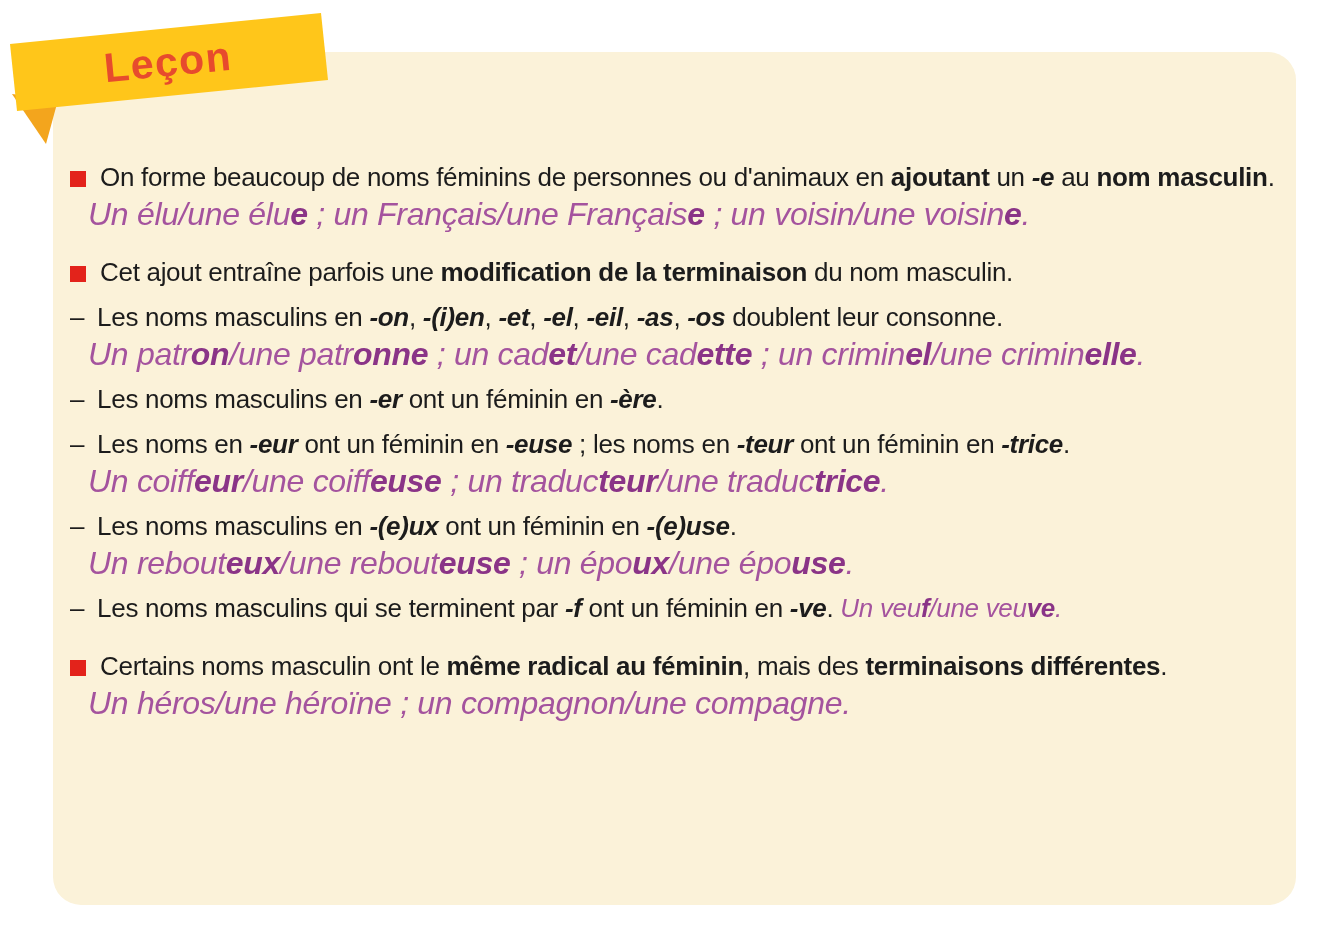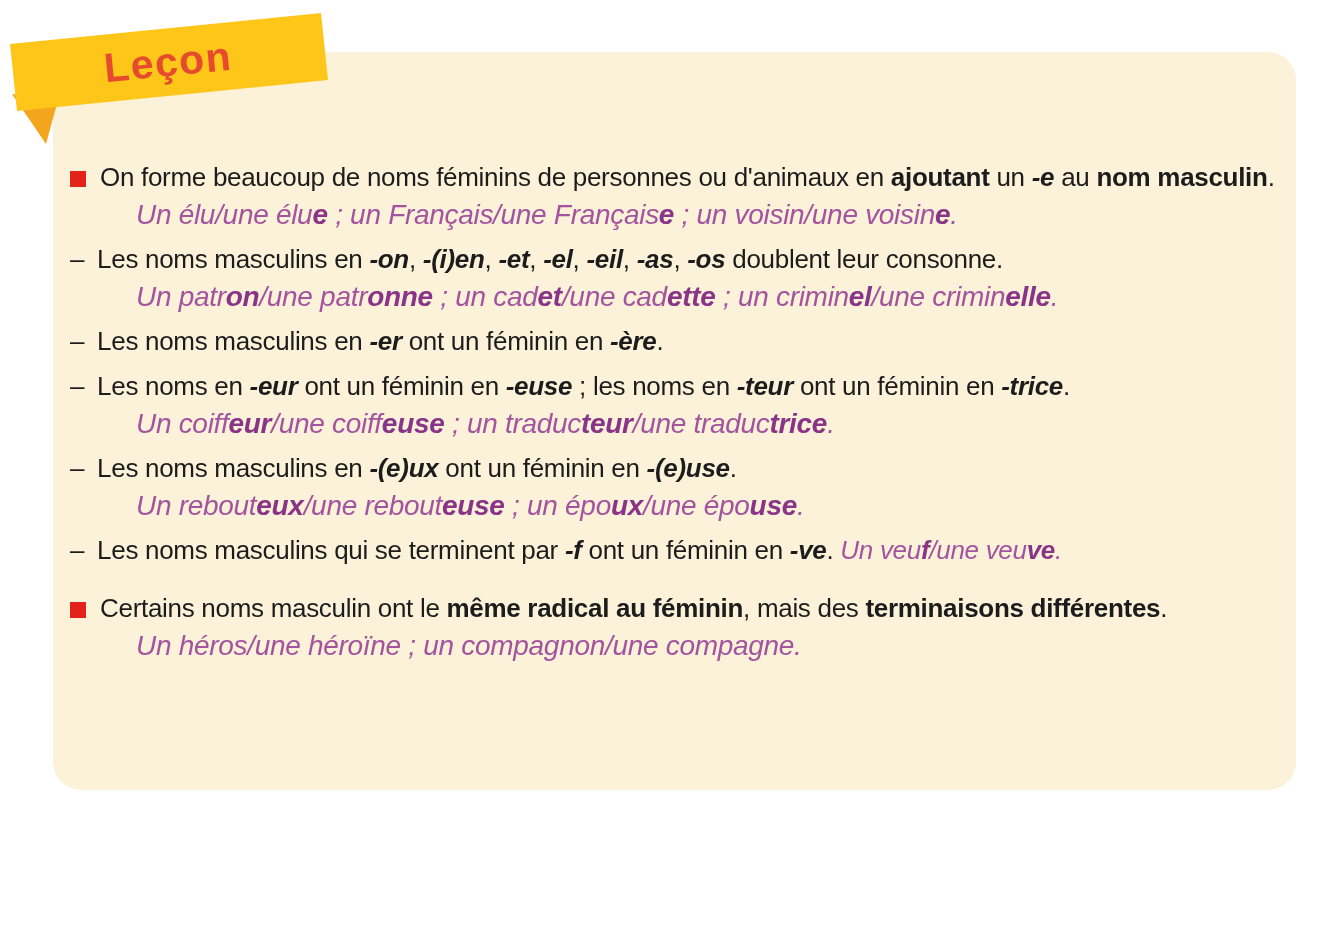--- a/index.html
+++ b/index.html
@@ -14,21 +14,21 @@
   .page {
     position: relative;
     width: 1318px;
     height: 949px;
   }
   .card {
     position: absolute;
     left: 53px;
     top: 52px;
     width: 1243px;
-    height: 738px;
+    height: 853px;
     background: #FBF2D9;
     border-radius: 28px;
     box-sizing: border-box;
     padding: 86px 12px 10px 17px;
     z-index: 1;
   }
   .banner-svg {
     position: absolute;
     left: 0;
     top: 0;
@@ -57,33 +57,34 @@
     margin-right: 14px;
     transform: translateY(1px);
   }
   .dash-glyph { margin-right: 6px; }
   .seg-n { }
   .seg-b { font-weight: bold; }
   .seg-bi { font-weight: bold; font-style: italic; }
   .seg-e { color: #A4539E; font-style: italic; }
   .seg-eb { color: #8A3487; font-style: italic; font-weight: bold; }
   .example {
-    margin-left: 66px;
-    font-size: 28px;
+    margin-left: 18px;
+    font-size: 32px;
     line-height: 37px;
   }
 </style>
 </head>
 <body>
 
 <div class="page">
 
   <div class="card">
     <div>
         <div class="block square"><span class="bullet"></span><span class="seg-n">On forme beaucoup de noms féminins de personnes ou d'animaux en </span><span class="seg-b">ajoutant</span><span class="seg-n"> un </span><span class="seg-bi">-e</span><span class="seg-n"> au </span><span class="seg-b">nom masculin</span><span class="seg-n">.</span><div class="example"><span class="seg-e">Un élu/une élu</span><span class="seg-eb">e</span><span class="seg-e"> ; un Français/une Français</span><span class="seg-eb">e</span><span class="seg-e"> ; un voisin/une voisin</span><span class="seg-eb">e</span><span class="seg-e">.</span></div></div>
+        <div class="block square"><span class="bullet"></span><span class="seg-n">Cet ajout entraîne parfois une </span><span class="seg-b">modification de la terminaison</span><span class="seg-n"> du nom masculin.</span></div>
         <div class="block dash"><span class="dash-glyph">– </span><span class="seg-n">Les noms masculins en </span><span class="seg-bi">-on</span><span class="seg-n">, </span><span class="seg-bi">-(i)en</span><span class="seg-n">, </span><span class="seg-bi">-et</span><span class="seg-n">, </span><span class="seg-bi">-el</span><span class="seg-n">, </span><span class="seg-bi">-eil</span><span class="seg-n">, </span><span class="seg-bi">-as</span><span class="seg-n">, </span><span class="seg-bi">-os</span><span class="seg-n"> doublent leur consonne.</span><div class="example"><span class="seg-e">Un patr</span><span class="seg-eb">on</span><span class="seg-e">/une patr</span><span class="seg-eb">onne</span><span class="seg-e"> ; un cad</span><span class="seg-eb">et</span><span class="seg-e">/une cad</span><span class="seg-eb">ette</span><span class="seg-e"> ; un crimin</span><span class="seg-eb">el</span><span class="seg-e">/une crimin</span><span class="seg-eb">elle</span><span class="seg-e">.</span></div></div>
         <div class="block dash"><span class="dash-glyph">– </span><span class="seg-n">Les noms masculins en </span><span class="seg-bi">-er</span><span class="seg-n"> ont un féminin en </span><span class="seg-bi">-ère</span><span class="seg-n">.</span></div>
         <div class="block dash"><span class="dash-glyph">– </span><span class="seg-n">Les noms en </span><span class="seg-bi">-eur</span><span class="seg-n"> ont un féminin en </span><span class="seg-bi">-euse</span><span class="seg-n"> ; les noms en </span><span class="seg-bi">-teur</span><span class="seg-n"> ont un féminin en </span><span class="seg-bi">-trice</span><span class="seg-n">.</span><div class="example"><span class="seg-e">Un coiff</span><span class="seg-eb">eur</span><span class="seg-e">/une coiff</span><span class="seg-eb">euse</span><span class="seg-e"> ; un traduc</span><span class="seg-eb">teur</span><span class="seg-e">/une traduc</span><span class="seg-eb">trice</span><span class="seg-e">.</span></div></div>
         <div class="block dash"><span class="dash-glyph">– </span><span class="seg-n">Les noms masculins en </span><span class="seg-bi">-(e)ux</span><span class="seg-n"> ont un féminin en </span><span class="seg-bi">-(e)use</span><span class="seg-n">.</span><div class="example"><span class="seg-e">Un rebout</span><span class="seg-eb">eux</span><span class="seg-e">/une rebout</span><span class="seg-eb">euse</span><span class="seg-e"> ; un épo</span><span class="seg-eb">ux</span><span class="seg-e">/une épo</span><span class="seg-eb">use</span><span class="seg-e">.</span></div></div>
         <div class="block dash"><span class="dash-glyph">– </span><span class="seg-n">Les noms masculins qui se terminent par </span><span class="seg-bi">-f</span><span class="seg-n"> ont un féminin en </span><span class="seg-bi">-ve</span><span class="seg-n">. </span><span class="seg-e">Un veu</span><span class="seg-eb">f</span><span class="seg-e">/une veu</span><span class="seg-eb">ve</span><span class="seg-e">.</span></div>
         <div class="block square"><span class="bullet"></span><span class="seg-n">Certains noms masculin ont le </span><span class="seg-b">même radical au féminin</span><span class="seg-n">, mais des </span><span class="seg-b">terminaisons différentes</span><span class="seg-n">.</span><div class="example"><span class="seg-e">Un héros/une héroïne ; un compagnon/une compagne.</span></div></div>
       </div>
   </div>
 
   <svg class="banner-svg" width="345" height="150" viewBox="0 0 345 150">

